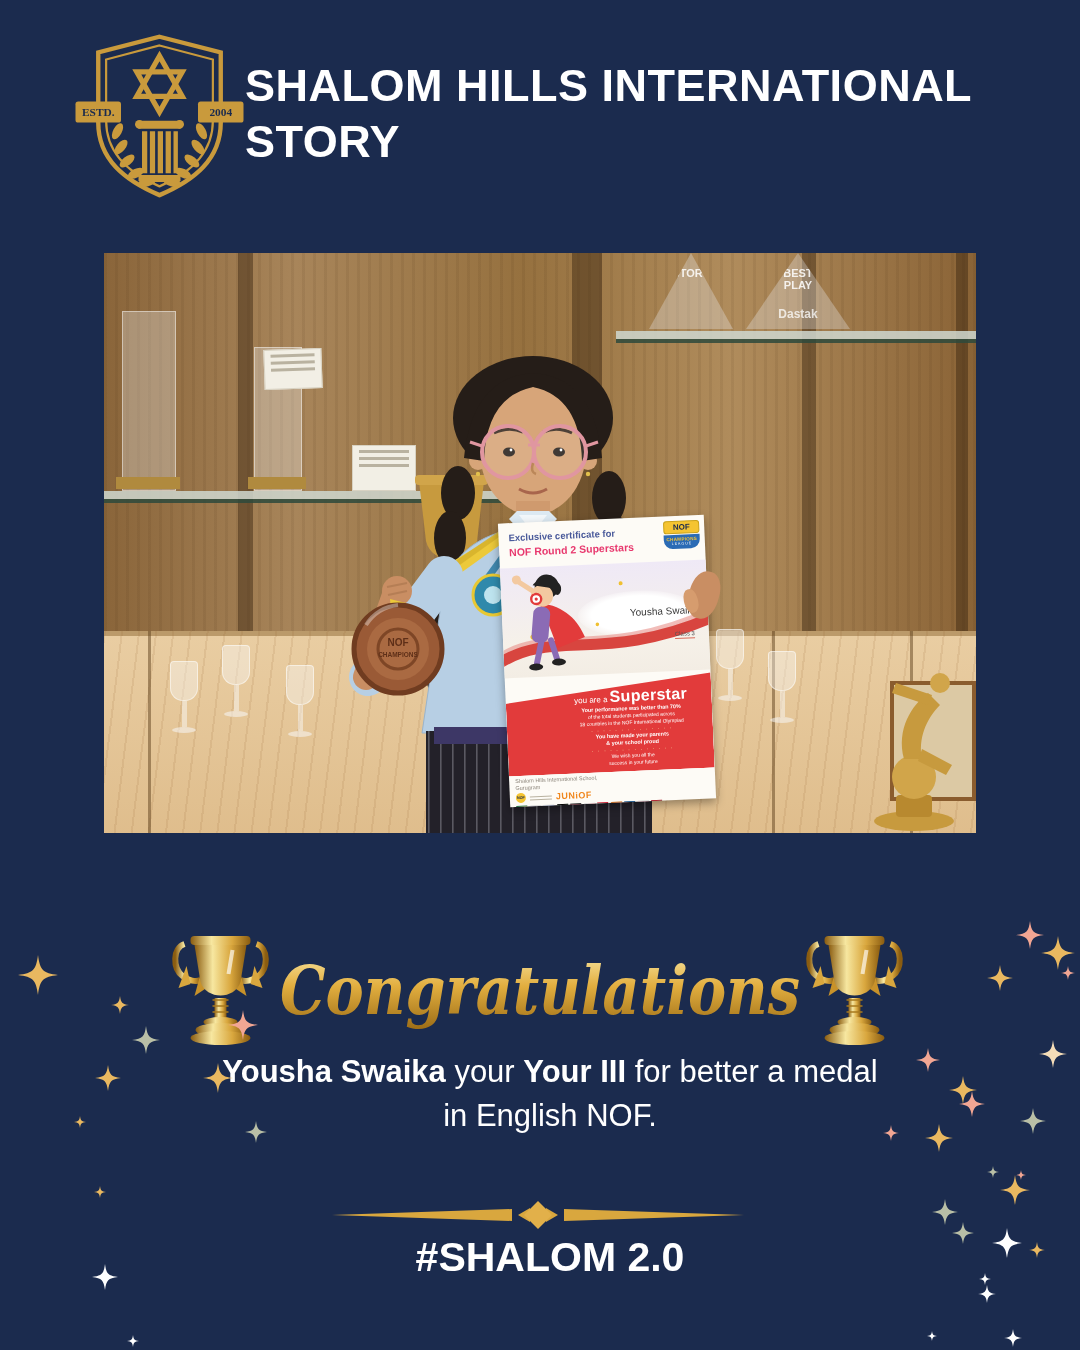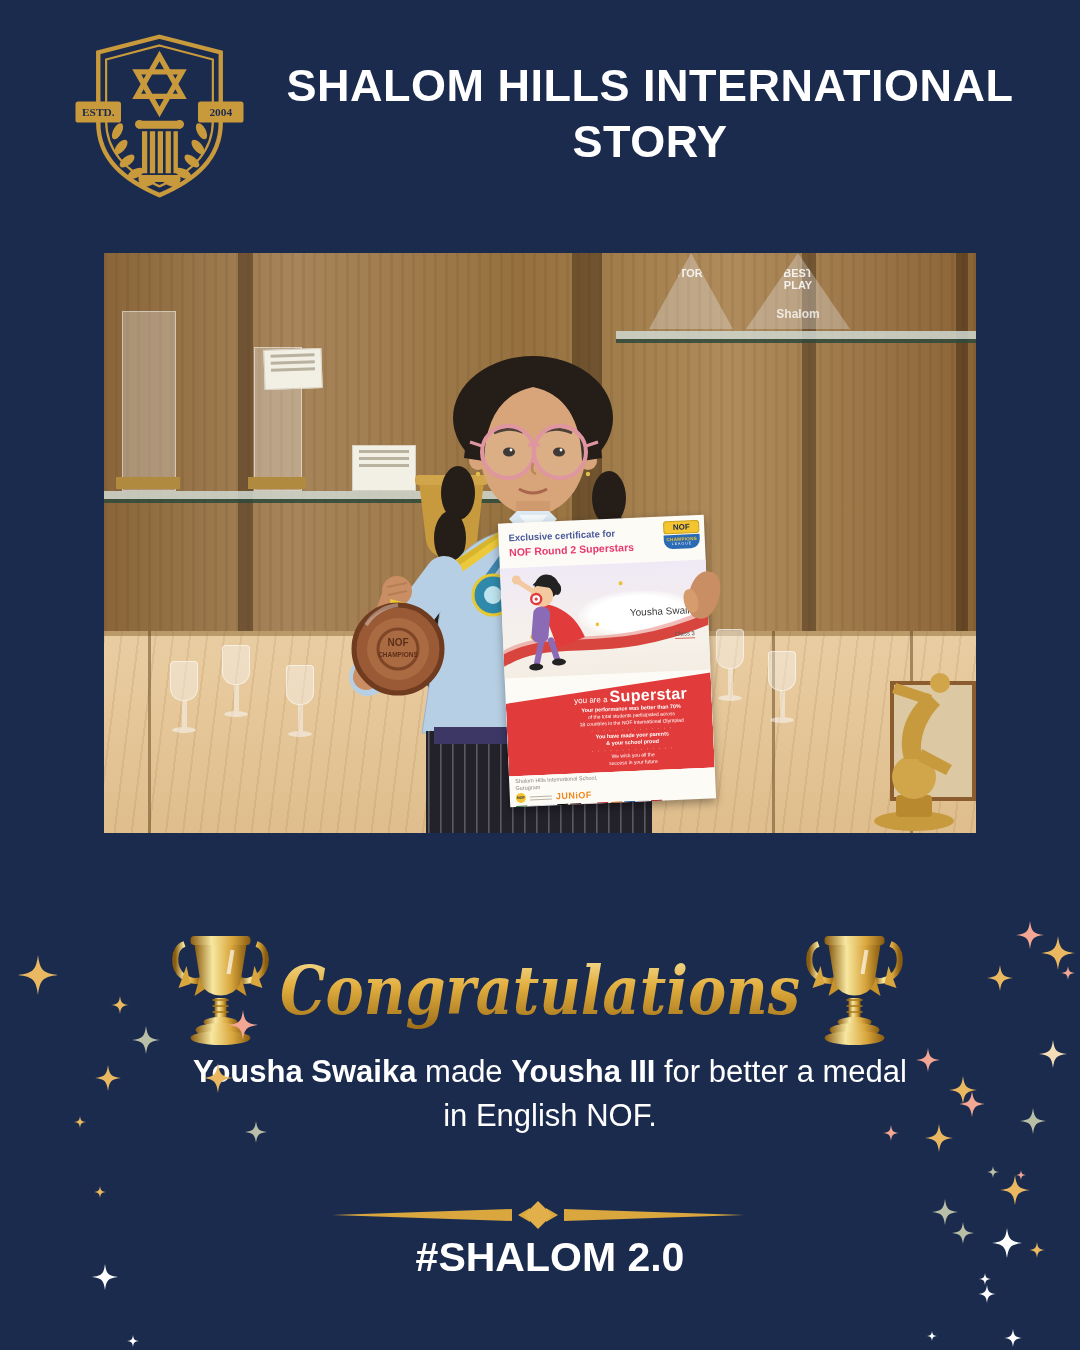--- a/index.html
+++ b/index.html
@@ -1,20 +1,20 @@
 <!DOCTYPE html>
 <html><head>
 <meta charset="utf-8">
 <style>
   html,body{margin:0;padding:0;}
   .canvas{position:relative;width:1080px;height:1350px;background:#1b2b4e;overflow:hidden;
           font-family:"Liberation Sans",sans-serif;padding-left:20px;}
   
   .logo{position:absolute;left:72px;top:28px;width:175px;height:175px;}
-  .school-title{position:absolute;left:245px;right:45px;top:58px;text-align:center;
+  .school-title{position:absolute;left:245px;right:45px;top:58px;text-align:left;
                 color:#fff;font-weight:800;font-size:45px;line-height:56px;letter-spacing:.5px;}
   .school-title span{display:block;}
   
   .photo{position:absolute;left:104px;top:253px;width:872px;height:580px;overflow:hidden;background:#8f6c3e;}
   .wood-top{position:absolute;left:0;top:0;width:100%;height:378px;
     background:linear-gradient(90deg,#8a653a,#a8855a 22%,#96713f 48%,#b08c5c 72%,#8a6336);}
   .wood-grain{position:absolute;left:0;top:0;width:100%;height:378px;
     background:repeating-linear-gradient(90deg,rgba(60,35,10,.08) 0 3px,transparent 3px 11px);}
   .seam{position:absolute;background:rgba(55,35,15,.45);}
   .shelf{position:absolute;height:8px;background:#cfd8d0;border-bottom:4px solid #2e4a3c;opacity:.85;}
@@ -169,21 +169,21 @@
         <i></i>
         <i></i>
       </div>
 
     <div class="tri" style="left:545px;top:0;width:84px;height:76px;">
       <div class="t1">STORY</div>
     </div>
     <div class="tri" style="left:642px;top:0;width:104px;height:76px;">
       <div class="t1">BEST
 PLAY</div>
-      <div class="t2">Shalom</div>
+      <div class="t2">Dastak</div>
     </div>
 
     <div class="cab-low"></div>
     <div class="cab-grain"></div>
     <div class="cab-seam" style="left:44px;"></div>
     <div class="cab-seam" style="left:668px;"></div>
     <div class="cab-seam" style="left:806px;"></div>
 
     <div class="goblet" style="left:66px;top:408px;">
         <div class="bowl"></div>
@@ -448,21 +448,21 @@
     <path d="M24 19 H76 L70 56 C64 74 36 74 30 56 Z" fill="url(#gt1)"></path>
     <path d="M62 24 L58 48" stroke="rgba(255,255,255,0.65)" stroke-width="4" fill="none"></path>
     <rect x="44" y="72" width="12" height="20" fill="url(#gt1)"></rect>
     <path d="M42 74 H58 M42 80 H58 M42 86 H58" stroke="#a87a1e" stroke-width="1.5"></path>
     <ellipse cx="50" cy="96" rx="17" ry="5" fill="url(#gt1)"></ellipse>
     <ellipse cx="50" cy="104" rx="25" ry="7" fill="url(#gt1)"></ellipse>
     <ellipse cx="50" cy="112" rx="30" ry="7" fill="url(#gt1)"></ellipse>
   </svg>
 
   <div class="message">
-    <div><b>Yousha Swaika</b><span> made </span><b>Yousha III</b><span> for better a medal</span></div>
+    <div><b>Yousha Swaika</b><span> your </span><b>Your III</b><span> for better a medal</span></div>
     <div>in English NOF.</div>
   </div>
 
   <svg class="divider" width="412" height="34" viewBox="0 0 412 34">
     <polygon points="0,17 180,11 180,23" fill="#d9a73e"></polygon>
     <polygon points="412,17 232,11 232,23" fill="#d9a73e"></polygon>
     <polygon points="186,17 198,10 198,24" fill="#d9a73e"></polygon>
     <polygon points="226,17 214,10 214,24" fill="#d9a73e"></polygon>
     <polygon points="206,3 220,17 206,31 192,17" fill="#e2b04a"></polygon>
   </svg>

